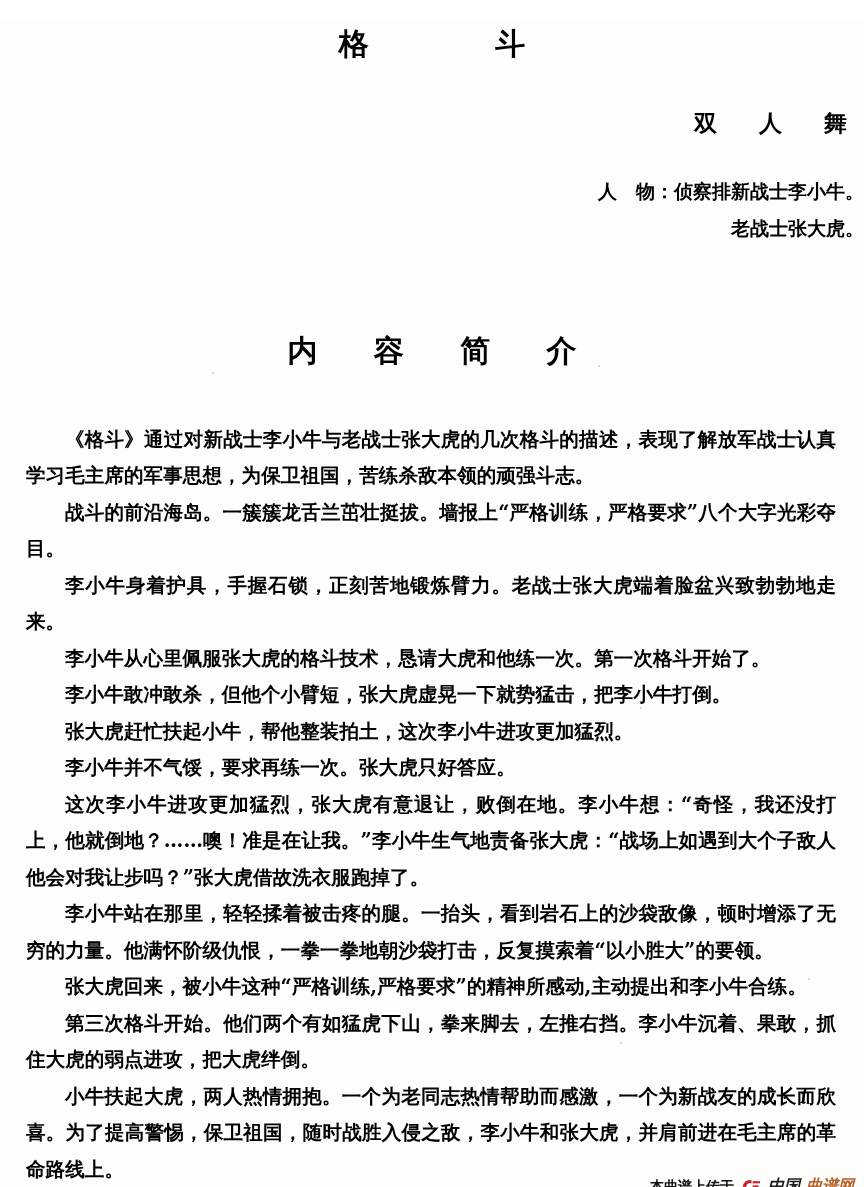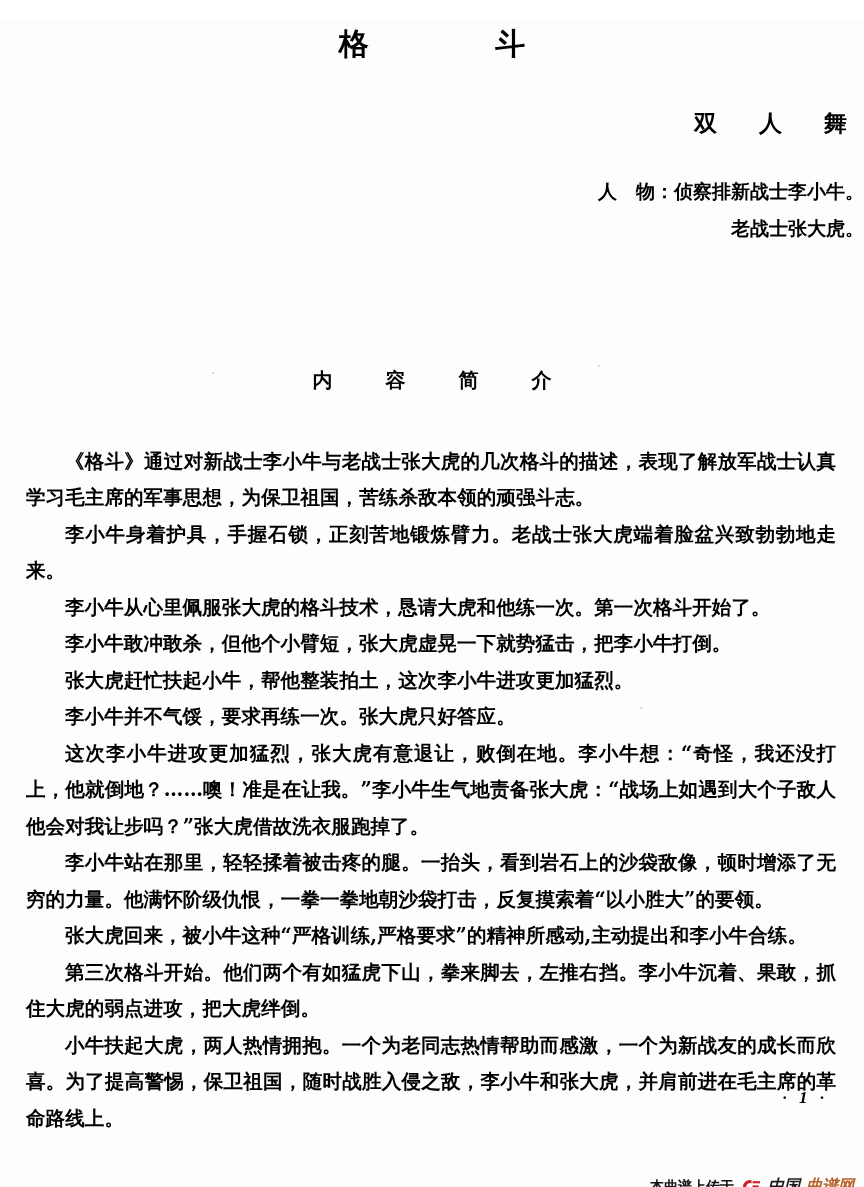--- a/index.html
+++ b/index.html
@@ -53,25 +53,25 @@
     font-weight: bold;
     line-height: 1.95;
     font-family: "DejaVu Serif", "Liberation Serif", serif;
     text-align: right;
   }
   .cast-line-2 { padding-left: 98px; }
 
   
   .section-heading {
     text-align: center;
-    font-size: 20px;
+    font-size: 30px;
     letter-spacing: 24px;
     text-indent: 24px;
-    margin-top: 120px;
-    font-family: Liberation Serif, serif;
+    margin-top: 84px;
+    font-family: Liberation Sans, sans-serif;
   }
 
   
   .body-text {
     margin-top: 50px;
     padding: 0 28px 0 26px;
     font-size: 19.5px;
     line-height: 36.5px;
     text-align: justify;
     text-justify: inter-character;
@@ -140,20 +140,21 @@
 
   <div class="cast">
     <div><span>人　物：</span><span>侦察排新战士李小牛。</span></div>
     <div class="cast-line-2"><span>老战士张大虎。</span></div>
   </div>
 
   <h2 class="section-heading">内 容 简 介</h2>
 
   <div class="body-text">
     <p>《格斗》通过对新战士李小牛与老战士张大虎的几次格斗的描述，表现了解放军战士认真学习毛主席的军事思想，为保卫祖国，苦练杀敌本领的顽强斗志。</p>
+    <p>战斗的前沿海岛。一簇簇龙舌兰茁壮挺拔。墙报上“严格训练，严格要求”八个大字光彩夺目。</p>
     <p>李小牛身着护具，手握石锁，正刻苦地锻炼臂力。老战士张大虎端着脸盆兴致勃勃地走来。</p>
     <p>李小牛从心里佩服张大虎的格斗技术，恳请大虎和他练一次。第一次格斗开始了。</p>
     <p>李小牛敢冲敢杀，但他个小臂短，张大虎虚晃一下就势猛击，把李小牛打倒。</p>
     <p>张大虎赶忙扶起小牛，帮他整装拍土，这次李小牛进攻更加猛烈。</p>
     <p>李小牛并不气馁，要求再练一次。张大虎只好答应。</p>
     <p>这次李小牛进攻更加猛烈，张大虎有意退让，败倒在地。李小牛想：“奇怪，我还没打上，他就倒地？……噢！准是在让我。”李小牛生气地责备张大虎：“战场上如遇到大个子敌人他会对我让步吗？”张大虎借故洗衣服跑掉了。</p>
     <p>李小牛站在那里，轻轻揉着被击疼的腿。一抬头，看到岩石上的沙袋敌像，顿时增添了无穷的力量。他满怀阶级仇恨，一拳一拳地朝沙袋打击，反复摸索着“以小胜大”的要领。</p>
     <p>张大虎回来，被小牛这种“严格训练,严格要求”的精神所感动,主动提出和李小牛合练。</p>
     <p>第三次格斗开始。他们两个有如猛虎下山，拳来脚去，左推右挡。李小牛沉着、果敢，抓住大虎的弱点进攻，把大虎绊倒。</p>
     <p>小牛扶起大虎，两人热情拥抱。一个为老同志热情帮助而感激，一个为新战友的成长而欣喜。为了提高警惕，保卫祖国，随时战胜入侵之敌，李小牛和张大虎，并肩前进在毛主席的革命路线上。</p>

